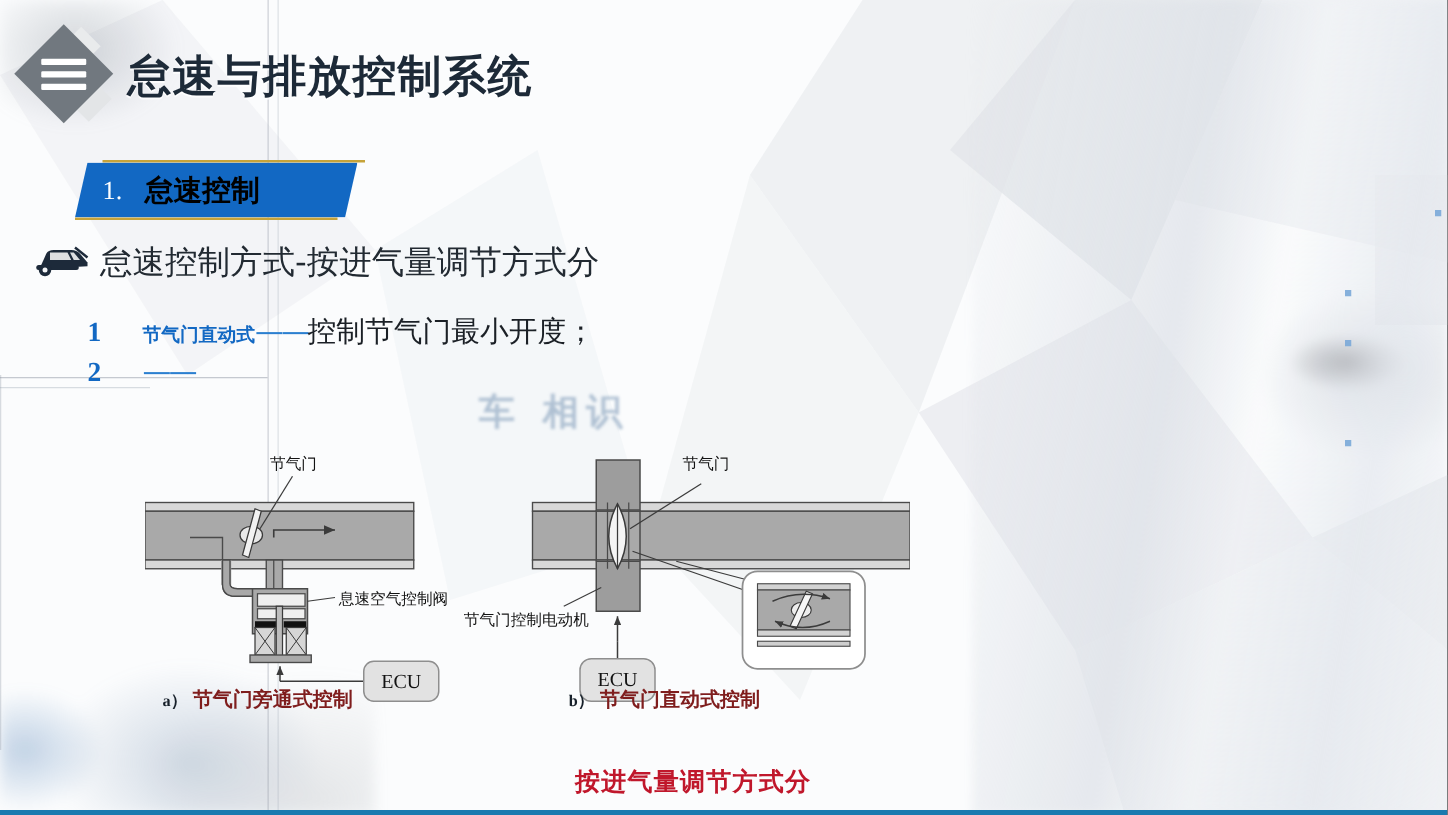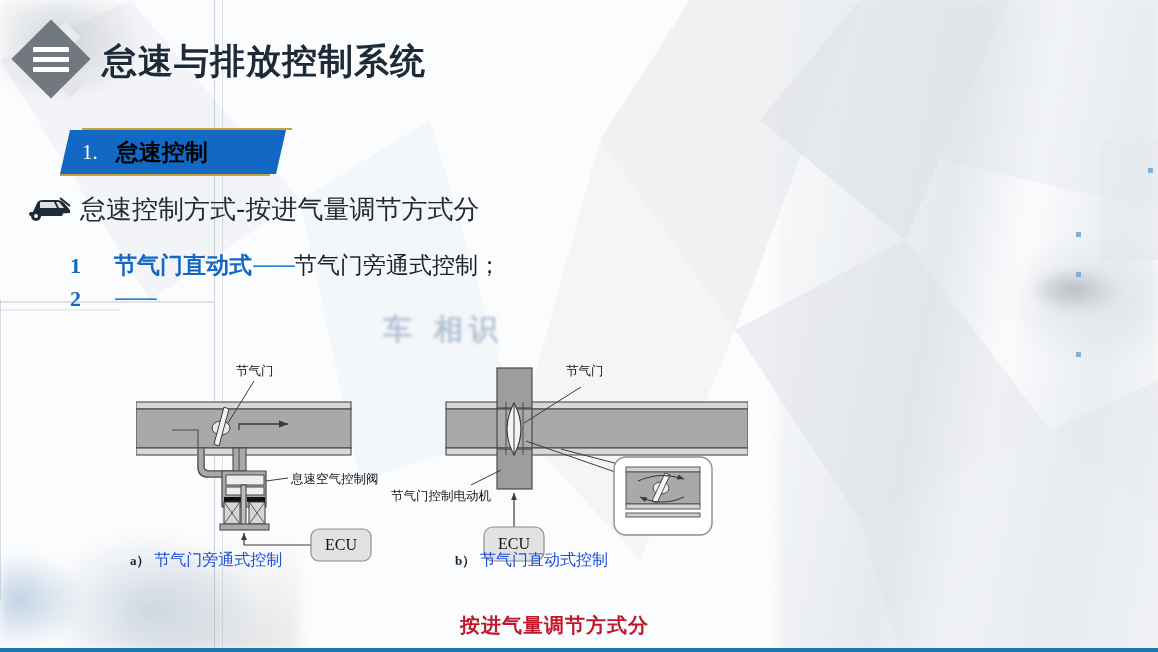--- a/index.html
+++ b/index.html
@@ -67,35 +67,35 @@
   .tab-num{color:#ffffff;font-size:21px;margin-left:22px;font-family:"Liberation Serif",serif;}
   .tab-label{color:#000000;font-size:23px;font-weight:bold;margin-left:18px;}
   
   .lead{position:absolute;left:26px;top:192px;display:flex;align-items:flex-start;}
   .car-icon{width:46px;height:32px;flex:none;}
   .lead-text{margin-left:8px;font-size:26px;color:#222a32;white-space:nowrap;}
   
   .list{position:absolute;left:70px;top:250px;}
   .li{display:flex;align-items:baseline;margin-bottom:4px;white-space:nowrap;}
   .li-num{width:44px;color:#1268c3;font-size:22px;font-weight:bold;font-family:"Liberation Serif",serif;}
-  .li-term{color:#1268c3;font-size:23px;font-weight:bold;}
+  .li-term{color:#1268c3;font-size:15px;font-weight:bold;}
   .li-dash{color:#2b7fd0;font-size:23px;letter-spacing:-2px;}
   .li-desc{color:#1b2026;font-size:23px;}
   
   .watermark{
     position:absolute;left:383px;top:310px;font-size:29px;font-weight:bold;
     color:rgba(120,150,180,.55);letter-spacing:6px;filter:blur(1.4px);
     pointer-events:none;
   }
   
-  .figure{position:absolute;left:136px;top:345px;width:612px;height:230px;}
+  .figure{position:absolute;left:116px;top:345px;width:612px;height:230px;}
   .figure svg{display:block;}
   .cap{position:absolute;font-size:15px;white-space:nowrap;}
   .cap .ab{color:#17202a;font-family:"Liberation Serif",serif;font-weight:bold;font-size:13px;}
-  .cap .zh{color:#1d4ed8;font-weight:normal;font-size:16px;}
+  .cap .zh{color:#7f1d1d;font-weight:bold;font-size:16px;}
   .cap-a{left:130px;top:550px;}
   .cap-b{left:455px;top:550px;text-align:right;}
   
   .red-line{
     position:absolute;left:460px;top:612px;font-size:20px;font-weight:bold;
     color:#c0172b;letter-spacing:1px;white-space:nowrap;
   }
 </style>
 </head>
 <body>
@@ -164,21 +164,21 @@
       <path d="M34 6 L44 14" stroke="#1d2a3a" stroke-width="2" fill="none"></path>
     </svg>
     <span class="lead-text">怠速控制方式-按进气量调节方式分</span>
   </div>
 
   <div class="list">
     <div class="li">
       <span class="li-num">1</span>
       <span class="li-term">节气门直动式</span>
       <span class="li-dash">——</span>
-      <span class="li-desc">节气门旁通式控制；</span>
+      <span class="li-desc">控制节气门最小开度；</span>
     </div>
     <div class="li">
       <span class="li-num">2</span>
       <span class="li-dash">——</span>
     </div>
   </div>
 
   <div class="watermark">车 相识</div>
 
   <div class="figure">

